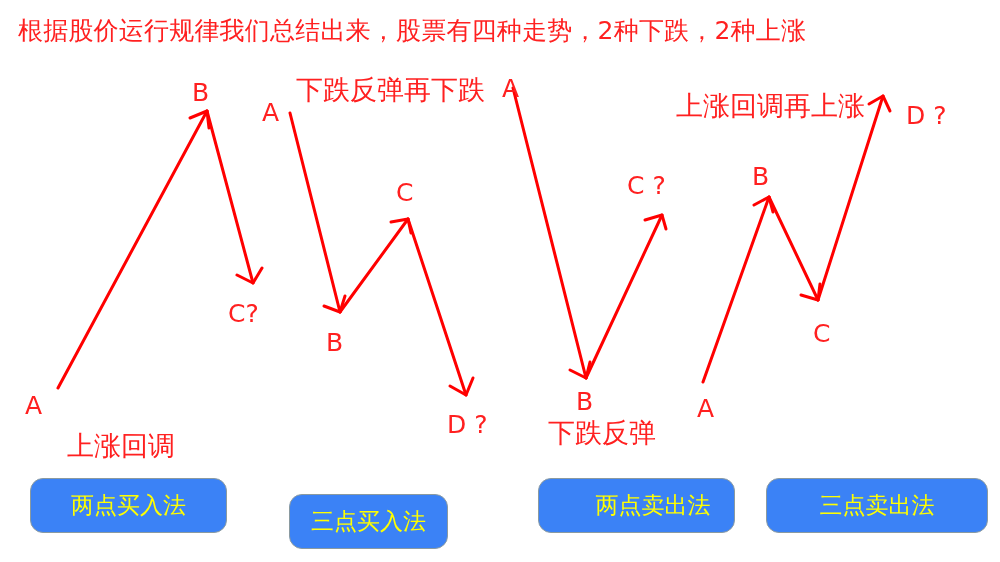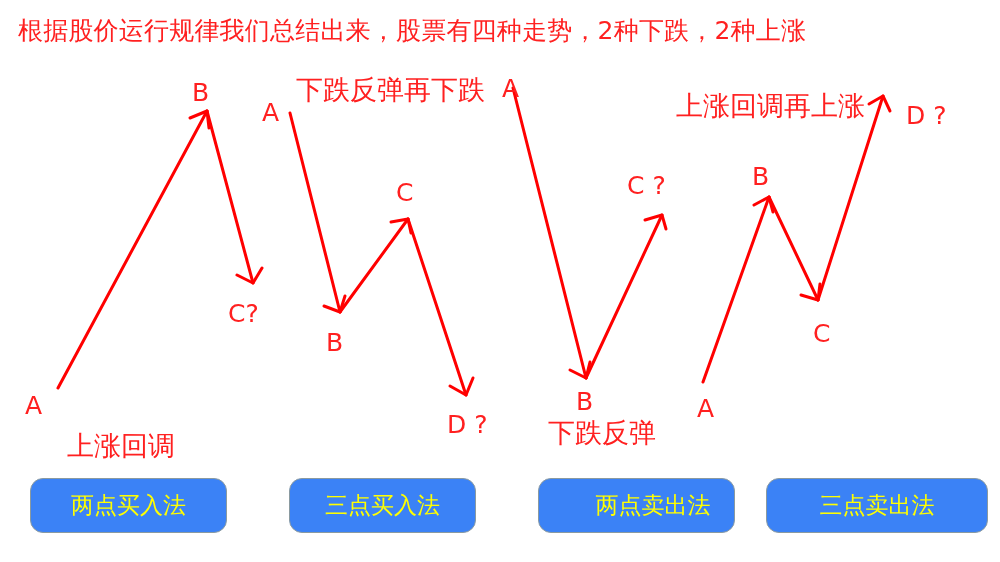--- a/index.html
+++ b/index.html
@@ -73,15 +73,15 @@
 <div class="pt" style="left:627px; top:173px;">C ?</div>
 <div class="caption" style="left:548px; top:415px;text-align:right;">下跌反弹</div>
 
 <div class="caption" style="left:676px; top:66px;margin-top:22px;">上涨回调再上涨</div>
 <div class="pt" style="left:697px; top:396px;">A</div>
 <div class="pt" style="left:752px; top:164px;">B</div>
 <div class="pt" style="left:813px; top:321px;">C</div>
 <div class="pt" style="left:906px; top:103px;">D ?</div>
 
 <div class="btn" style="left:30px; width:197px;">两点买入法</div>
-<div class="btn" style="left:289px; width:187px;">三点买入法</div>
+<div class="btn" style="left:289px; width:159px;margin-top:16px;">三点买入法</div>
 <div class="btn" style="left:538px; width:197px;padding-left:33px;">两点卖出法</div>
 <div class="btn" style="left:766px; width:222px;">三点卖出法</div>
 
 </body></html>

